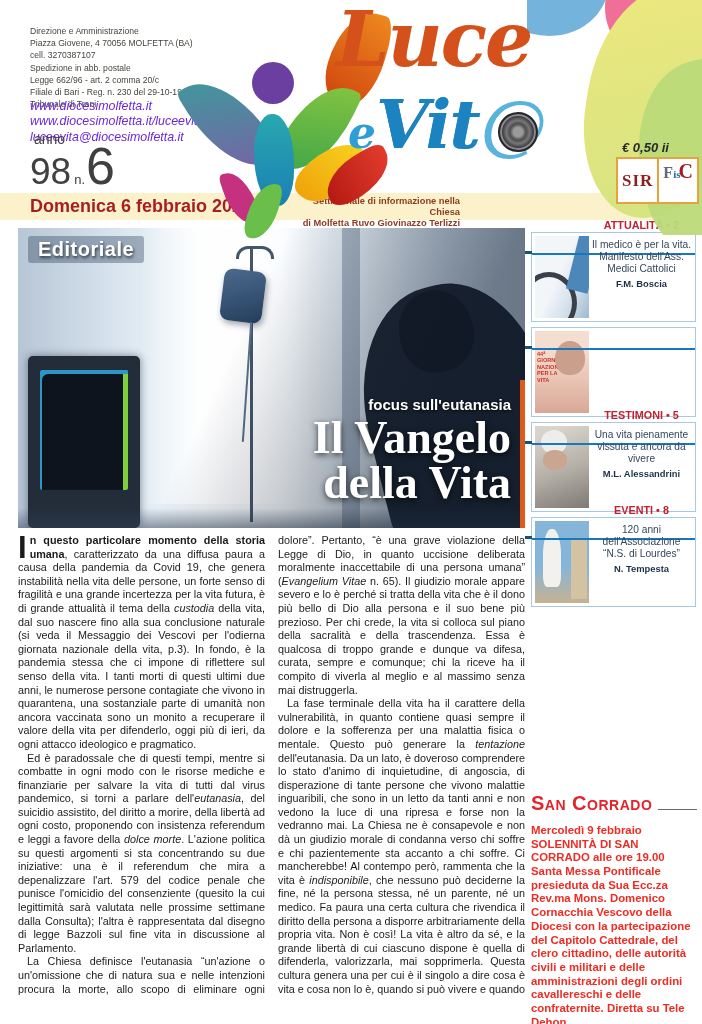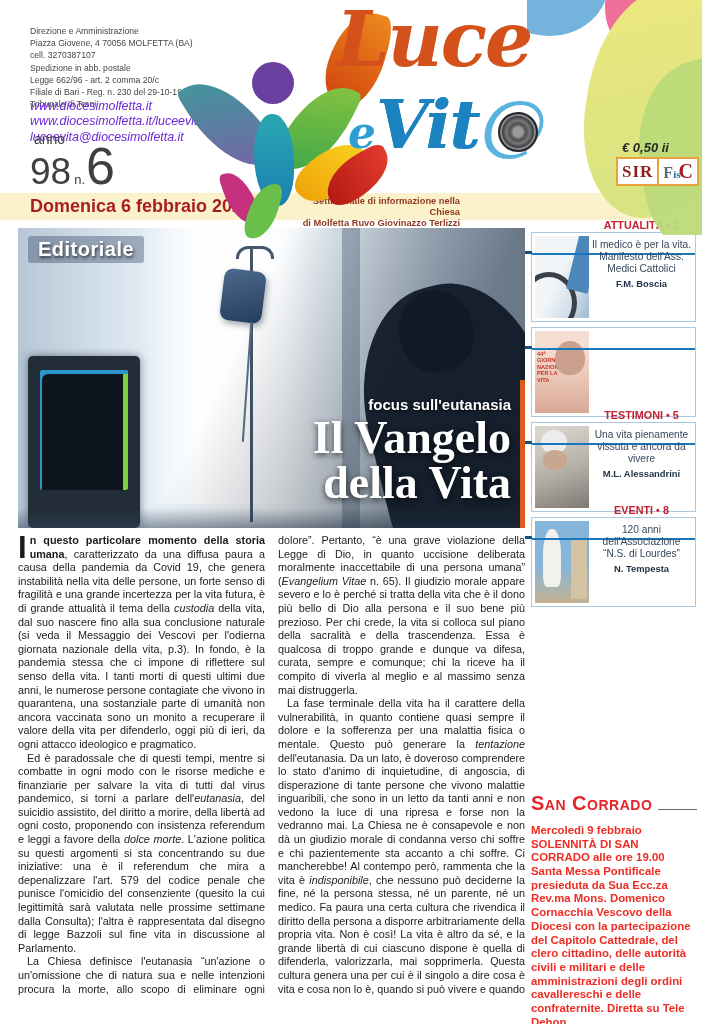--- a/index.html
+++ b/index.html
@@ -51,21 +51,21 @@
   .logo-l2{left:348px;top:84px;z-index:6;font-family:"DejaVu Serif",serif;font-style:italic;
            font-weight:bold;color:#1b84c0;letter-spacing:-2px;display:flex;align-items:baseline;}
   .logo-e{font-size:44px;color:#2e9fd4;margin-right:2px;}
   .logo-vit{font-size:68px;background:linear-gradient(100deg,#0f5f9e,#2fa7dc);-webkit-background-clip:text;background-clip:text;color:#1b84c0;}
   .logo-at{font-size:66px;color:#58b3dd;position:relative;margin-left:2px;}
   .rosette{position:absolute;left:17px;top:26px;width:36px;height:36px;border-radius:50%;
            background:radial-gradient(circle at 50% 50%,#9a9a9a 0 18%,#4d4d4d 32%,#77777a 46%,#3a3a3e 62%,#555 70%,#2e2e31 100%);
            border:2px solid #26262a;box-shadow:0 0 0 2px #8a8a8e inset;}
   .price{left:622px;top:140px;z-index:6;font-style:italic;font-weight:bold;font-size:13px;color:#2a2a2a;}
   .logos{left:616px;top:157px;z-index:6;display:flex;}
-  .sir{border:2px solid #e8a13c;background:#fff;padding:4px 4px;font-family:"Liberation Serif",serif;
+  .sir{border:2px solid #e8a13c;background:#fff;padding:13px 4px;font-family:"Liberation Serif",serif;
        font-weight:bold;font-size:17px;color:#8e1f1f;letter-spacing:1px;line-height:1;}
   .fisc{border:2px solid #e8a13c;border-left:none;background:#fff;padding:2px 4px;
         font-family:"Liberation Serif",serif;font-weight:bold;line-height:1;display:flex;align-items:baseline;}
   .fisc .f{font-size:16px;color:#5a6b7a;}
   .fisc .is{font-size:11px;color:#2470a8;}
   .fisc .c{font-size:20px;color:#a01d23;margin-left:-2px;}
 
   
   .photo{left:18px;top:228px;width:507px;height:300px;overflow:hidden;background:
       linear-gradient(90deg,#b7c6d6 0%,#dde8f1 22%,#f3f8fc 38%,#f8fbfe 52%,#dce6ef 68%,#c0cedd 84%,#aebfd0 100%);}

